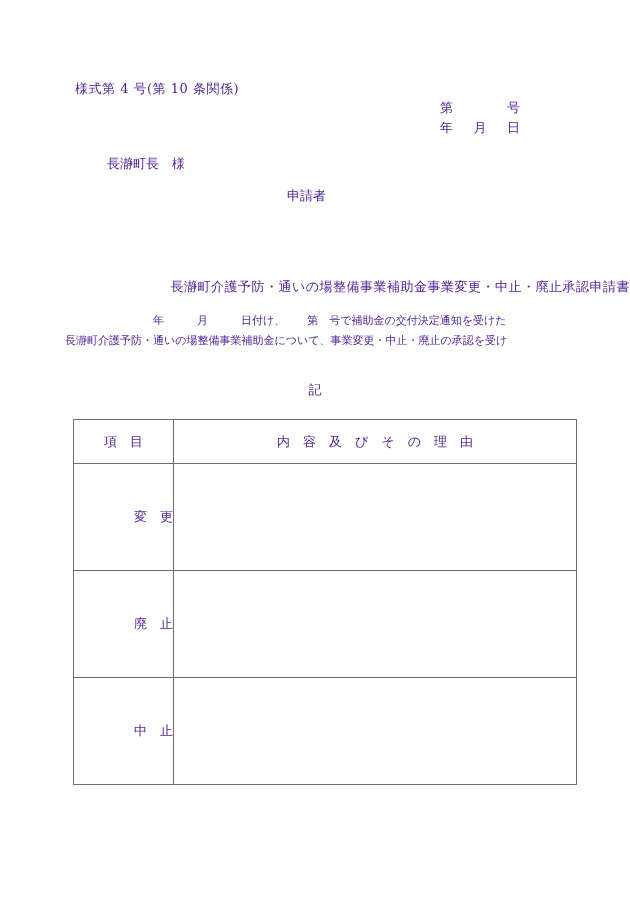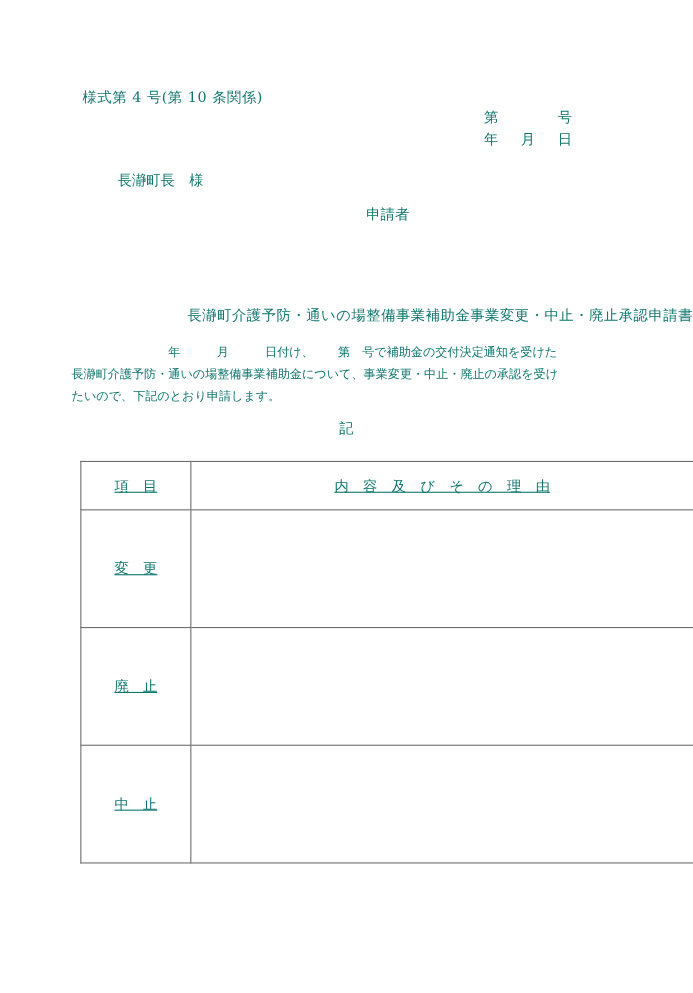--- a/index.html
+++ b/index.html
@@ -2,21 +2,21 @@
 <html><head>
 <meta charset="utf-8">
 <style>
   html, body { margin: 0; padding: 0; background: #ffffff; }
   .page {
     position: relative;
     width: 630px;
     height: 903px;
     background: #ffffff;
     font-family: "DejaVu Serif", "Liberation Serif", serif;
-    color: #0f766e;
+    color: #4c1d95;
     font-size: 13px;
     overflow: hidden;
   }
   .form-number {
     position: absolute;
     left: 75px;
     top: 80px;
     letter-spacing: 0.5px;
   }
   .docnum {
@@ -35,21 +35,20 @@
     left: 107px;
     top: 155px;
   }
   .applicant {
     position: absolute;
     left: 287px;
     top: 186px;
     display: flex;
     gap: 9px;
     line-height: 20px;
-    margin-left: 46px;
   }
   .applicant-fields div { line-height: 20px; }
   .doc-title {
     position: absolute;
     left: 0;
     top: 278px;
     width: 100%;
     text-align: right;
     letter-spacing: 0.5px;
   }
@@ -66,36 +65,35 @@
     position: absolute;
     left: 0;
     top: 381px;
     width: 100%;
     text-align: center;
   }
   table.form-table {
     position: absolute;
     left: 73px;
     top: 419px;
-    width: 558px;
+    width: 504px;
     border-collapse: collapse;
     table-layout: fixed;
-    text-decoration: underline;
   }
   .form-table th, .form-table td {
     border: 1px solid #6e6e6e;
     font-weight: normal;
     font-size: 13px;
     padding: 0;
   }
   .form-table col.c1 { width: 100px; }
   .form-table .hdr { height: 43px; text-align: center; vertical-align: middle; }
   .form-table .item-cell {
     height: 106px;
-    text-align: center;
+    text-align: right;
     vertical-align: middle;
   }
   .form-table .content-cell {
     vertical-align: top;
     padding: 4px 6px;
   }
 </style>
 </head>
 <body>
 
@@ -119,21 +117,20 @@
 
   <div class="applicant">
     <span>申請者</span>
   </div>
 
   <div class="doc-title">長瀞町介護予防・通いの場整備事業補助金事業変更・中止・廃止承認申請書</div>
 
   <div class="body-par">
     <div class="body-line">　　　　　　　　年　　　月　　　日付け、　　第　号で補助金の交付決定通知を受けた</div>
     <div class="body-line">長瀞町介護予防・通いの場整備事業補助金について、事業変更・中止・廃止の承認を受け</div>
-    <div class="body-line">たいので、下記のとおり申請します。</div>
   </div>
 
   <div class="note-label">記</div>
 
   <table class="form-table">
     <colgroup>
         <col class="c1">
         <col class="c2">
       </colgroup>
     <tbody>

